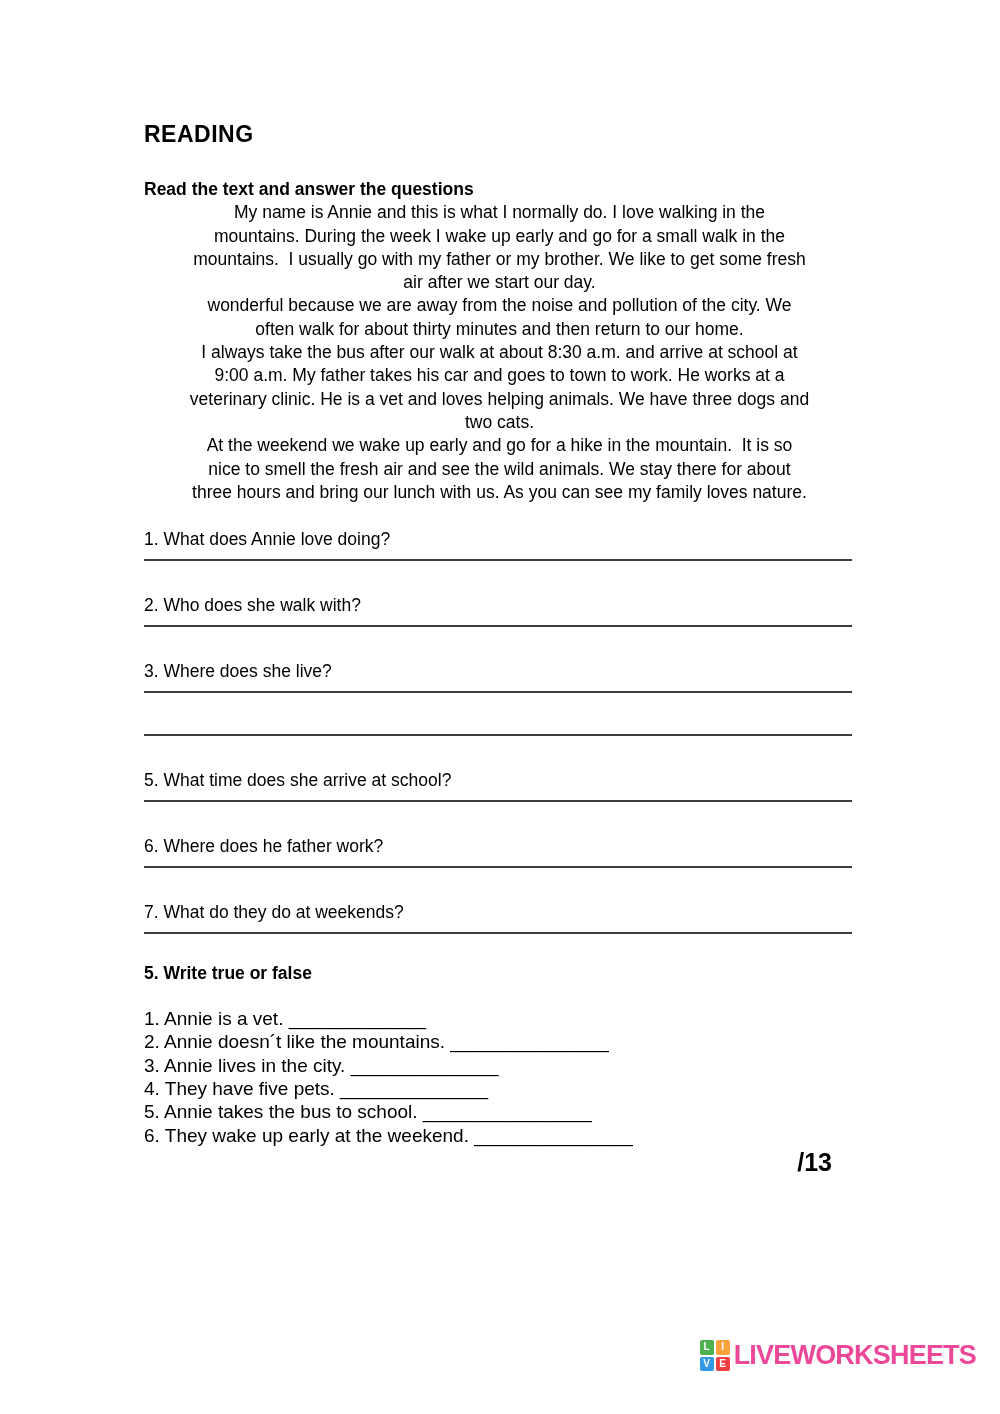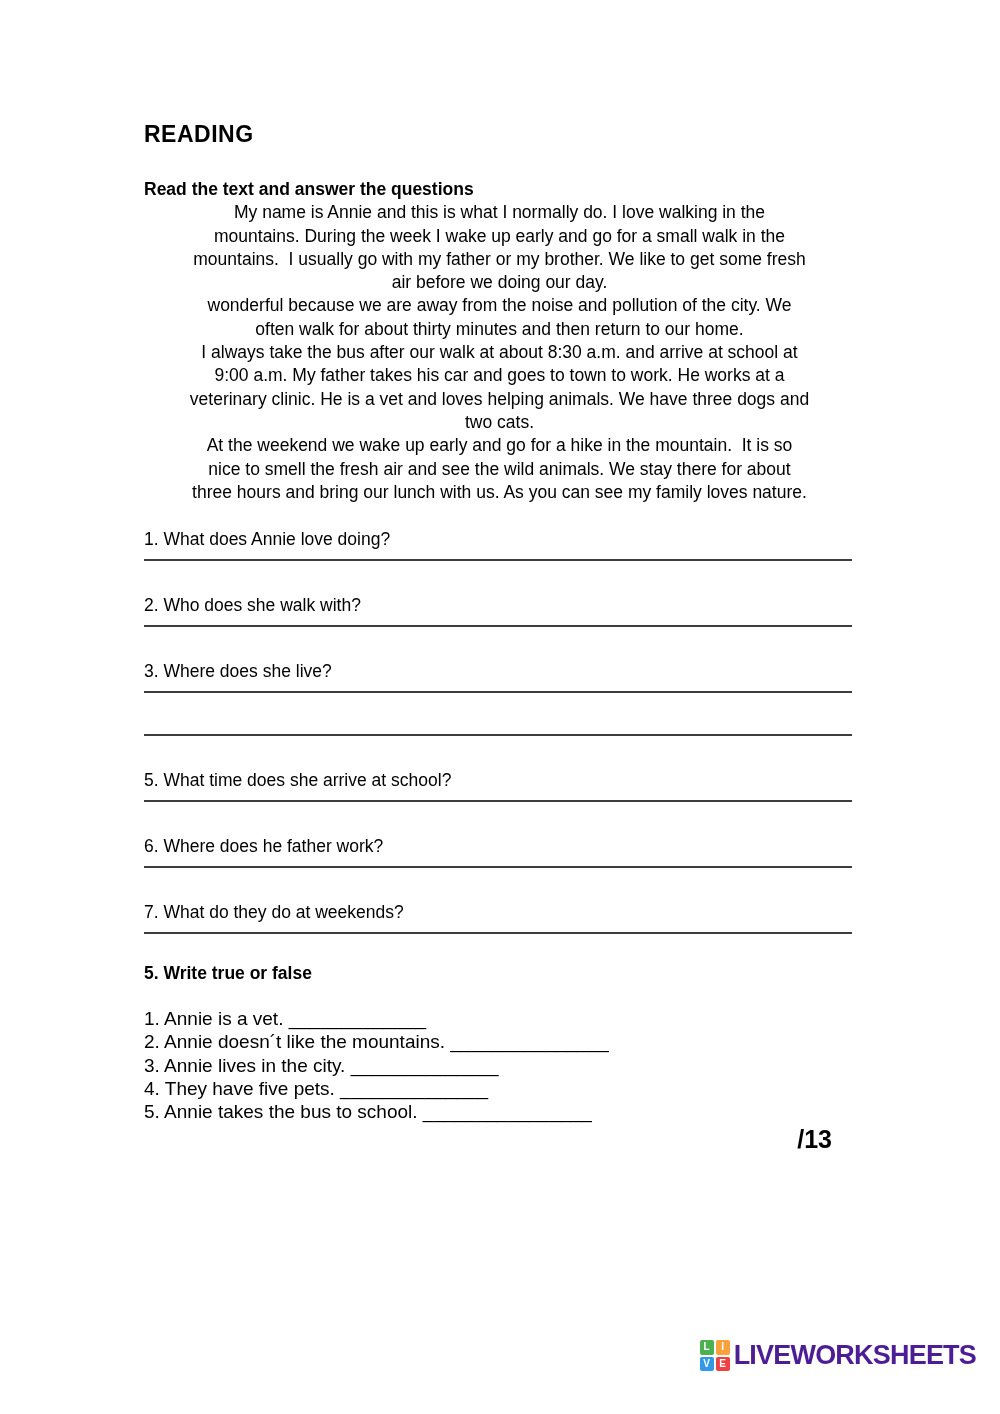--- a/index.html
+++ b/index.html
@@ -109,21 +109,21 @@
 <div class="page">
   <div class="content">
 
     <div class="page-title">READING</div>
 
     <div class="passage">
       <div class="passage-heading">Read the text and answer the questions</div>
       <div class="passage-line">My name is Annie and this is what I normally do. I love walking in the</div>
       <div class="passage-line">mountains. During the week I wake up early and go for a small walk in the</div>
       <div class="passage-line">mountains.  I usually go with my father or my brother. We like to get some fresh</div>
-      <div class="passage-line">air before we doing our day.</div>
+      <div class="passage-line">air after we start our day.</div>
       <div class="passage-line">wonderful because we are away from the noise and pollution of the city. We</div>
       <div class="passage-line">often walk for about thirty minutes and then return to our home.</div>
       <div class="passage-line">I always take the bus after our walk at about 8:30 a.m. and arrive at school at</div>
       <div class="passage-line">9:00 a.m. My father takes his car and goes to town to work. He works at a</div>
       <div class="passage-line">veterinary clinic. He is a vet and loves helping animals. We have three dogs and</div>
       <div class="passage-line">two cats.</div>
       <div class="passage-line">At the weekend we wake up early and go for a hike in the mountain.  It is so</div>
       <div class="passage-line">nice to smell the fresh air and see the wild animals. We stay there for about</div>
       <div class="passage-line">three hours and bring our lunch with us. As you can see my family loves nature.</div>
     </div>
@@ -160,28 +160,29 @@
     </div>
 
     <div class="section-heading section2-heading">5. Write true or false</div>
 
     <div class="tf-list">
       <div class="tf-item">1. Annie is a vet. _____________</div>
       <div class="tf-item">2. Annie doesn´t like the mountains. _______________</div>
       <div class="tf-item">3. Annie lives in the city. ______________</div>
       <div class="tf-item">4. They have five pets. ______________</div>
       <div class="tf-item">5. Annie takes the bus to school. ________________</div>
+      <div class="tf-item">6. They wake up early at the weekend. _______________</div>
     </div>
 
     <div class="score">/13</div>
 
   </div>
 
   <div class="footer-logo">
     <div class="logo-grid">
       <div class="logo-square" style="background: rgb(76, 175, 80);">L</div>
       <div class="logo-square" style="background: rgb(249, 161, 58);">I</div>
       <div class="logo-square" style="background: rgb(51, 153, 230);">V</div>
       <div class="logo-square" style="background: rgb(239, 64, 67);">E</div>
     </div>
-    <div class="logo-text" style="color: #4c1d95;">LIVEWORKSHEETS</div>
+    <div class="logo-text" style="color: #ec4899;">LIVEWORKSHEETS</div>
   </div>
 </div>
 
 </body></html>

